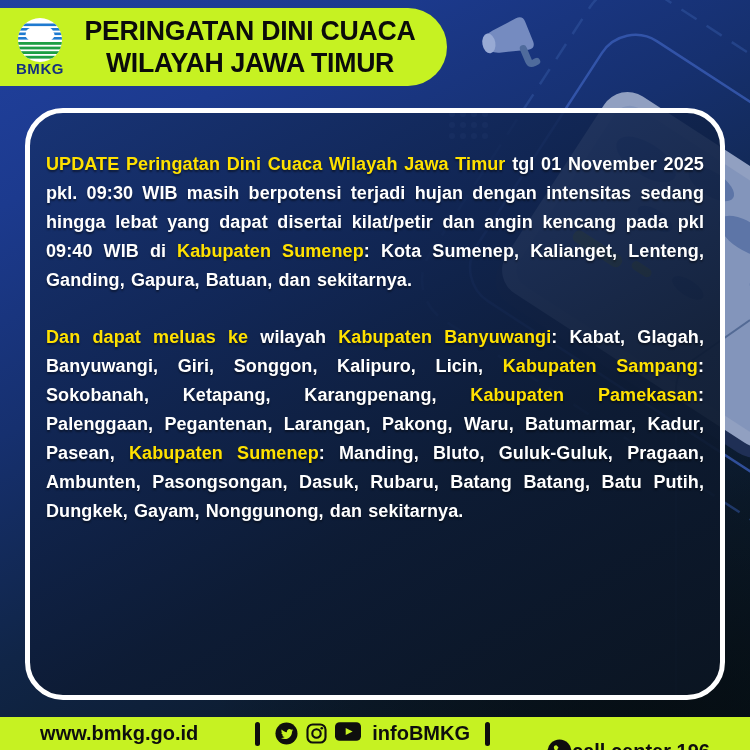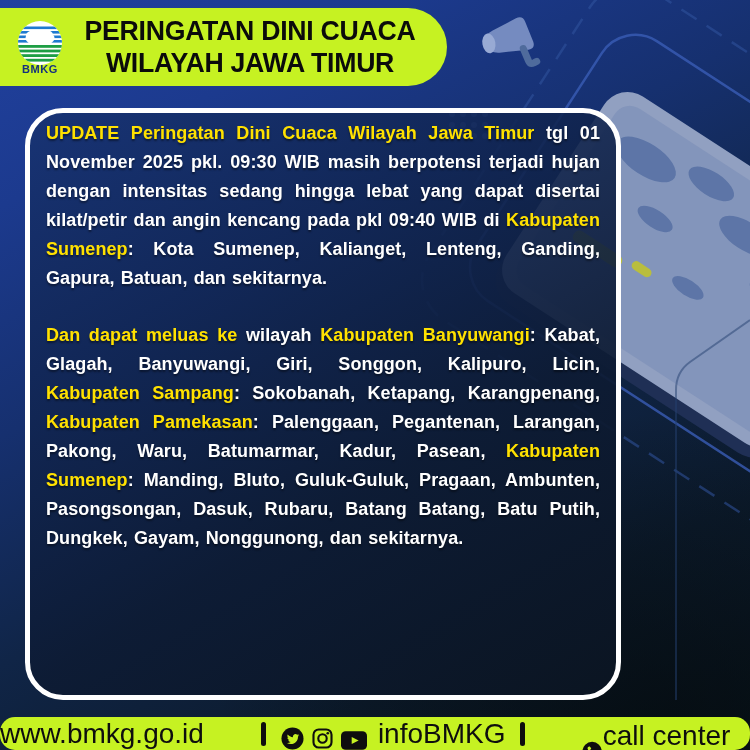--- a/index.html
+++ b/index.html
@@ -20,53 +20,53 @@
 
   
   .banner{
     position:absolute;top:8px;left:0;width:447px;height:78px;z-index:3;
     background:var(--banner-green);
     border-radius:0 39px 39px 0;
     display:flex;align-items:center;box-sizing:border-box;
     padding:0 14px 0 13px;
   }
   .logo{display:flex;flex-direction:column;align-items:center;width:54px;flex:0 0 auto;}
-  .logo-label{font-size:11px;font-weight:bold;color:#15317e;letter-spacing:.6px;margin-top:-3px;}
+  .logo-label{font-size:15px;font-weight:bold;color:#15317e;letter-spacing:.6px;margin-top:-3px;}
   .title{
     flex:1;text-align:center;font-weight:bold;color:#0b0b0b;
     font-size:27.5px;line-height:32px;letter-spacing:-.3px;transform:scaleX(.97);
   }
 
   
   .content-box{
-    position:absolute;left:25px;top:108px;width:596px;height:592px;z-index:2;
+    position:absolute;left:25px;top:108px;width:700px;height:592px;z-index:2;
     box-sizing:border-box;border:5px solid #fff;border-radius:38px;
     background:linear-gradient(150deg, rgba(23,50,112,.85) 0%, rgba(17,38,84,.88) 30%,
                rgba(13,27,52,.93) 62%, rgba(11,21,34,.96) 100%);
-    padding:6px 16px;overflow:hidden;
+    padding:37px 16px;overflow:hidden;
   }
   .warning-text p{
     margin:0 0 28px;font-size:18px;font-weight:bold;line-height:29px;
     color:var(--text-white);text-align:justify;letter-spacing:.1px;word-spacing:1px;
     text-shadow:0 2px 2px rgba(0,0,0,.45);
   }
   .warning-text p:last-child{margin-bottom:0;}
   .seg-yellow{color:var(--text-yellow);}
   .seg-white{color:var(--text-white);}
 
   
   .footer{
     position:absolute;left:0;bottom:0;width:750px;height:33px;z-index:3;
     background:var(--banner-green);color:var(--ink);
     display:flex;align-items:center;justify-content:center;gap:15px;
-    font-weight:normal;font-size:28px;border-radius:15px;
+    font-weight:bold;font-size:20px;
   }
   .footer .website{margin-right:42px;}
   .footer .call{margin-left:42px;display:flex;align-items:center;margin-top:36px;}
-  .footer .social{display:flex;align-items:flex-end;gap:7px;}
+  .footer .social{display:flex;align-items:flex-start;gap:7px;}
   .footer .social .handle{margin-left:4px;}
   .sep{width:5px;height:24px;background:var(--ink);border-radius:2.5px;flex:0 0 auto;}
   .accent-fill{fill:var(--banner-green);}
 </style>
 </head>
 <body>
 
 <div class="canvas">
 
   <svg class="bg-art" width="750" height="750" viewBox="0 0 750 750" aria-hidden="true">

